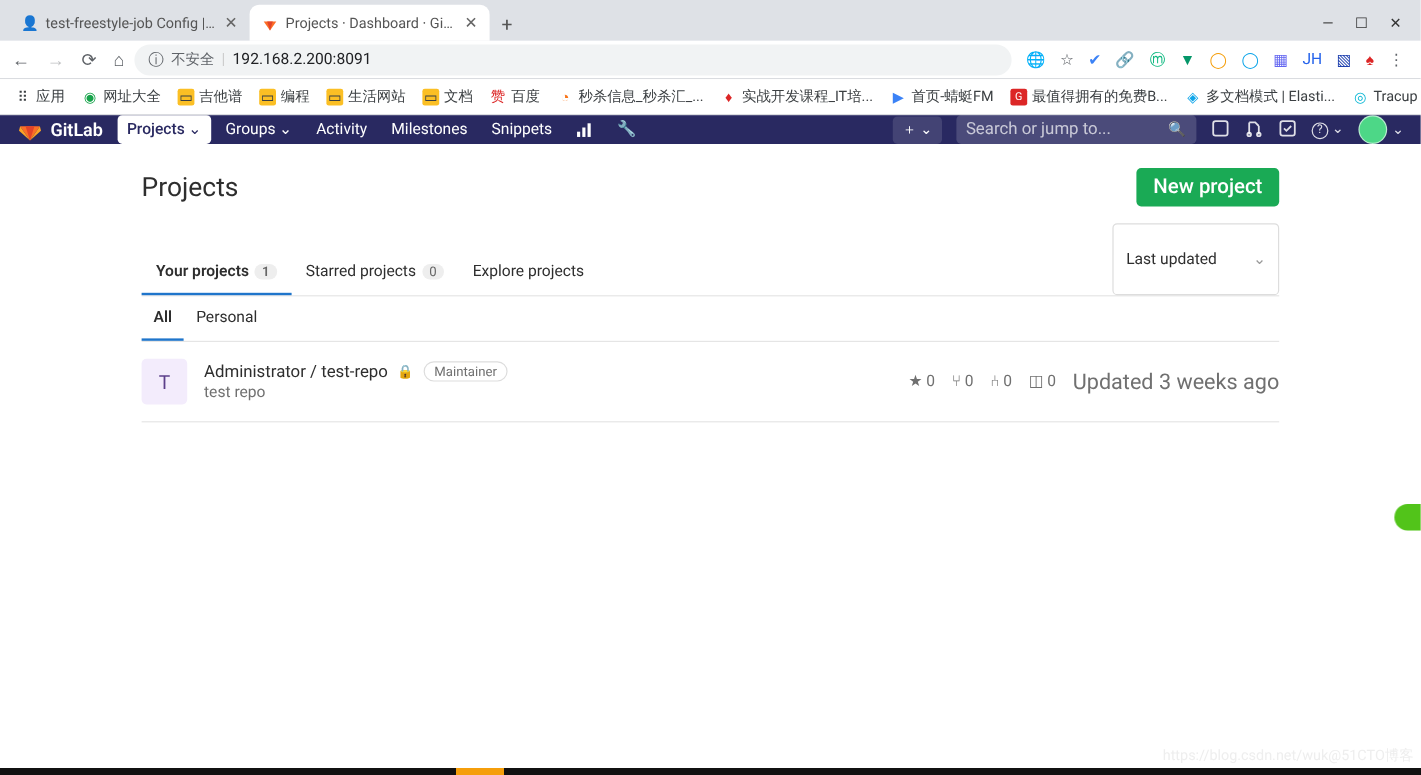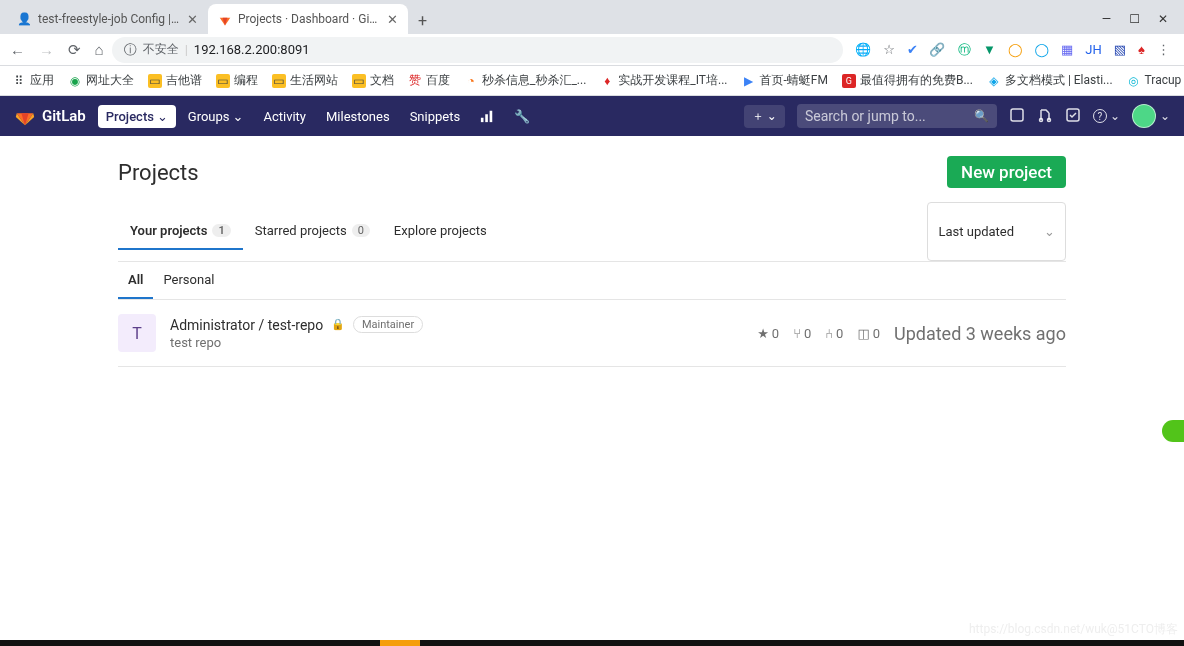--- a/index.html
+++ b/index.html
@@ -22,40 +22,40 @@
     .url-box { flex: 1; display: flex; align-items: center; gap: 6px; background: #f1f3f4; border-radius: 14px; padding: 0 12px; height: 26px; font-size: 13px; color: #202124; }
     .insecure { color: #5f6368; font-size: 12px; }
     .addr-icons { display: flex; gap: 12px; align-items: center; padding: 0 4px; }
     .addr-icons span { cursor: pointer; font-size: 13px; }
     
     .bookmarks { background: #fff; height: 30px; display: flex; align-items: center; gap: 14px; padding: 0 12px; border-bottom: 1px solid #dadce0; font-size: 12px; color: #3c4043; }
     .bm { display: flex; align-items: center; gap: 4px; cursor: pointer; white-space: nowrap; }
     .bm-ico { width: 14px; height: 14px; display: inline-flex; align-items: center; justify-content: center; border-radius: 2px; }
     
     
-    .gl-header { background: #292961; height: 40px; display: flex; align-items: center; padding: 0 14px; gap: 12px; color: #fff; }
+    .gl-header { background: #292961; height: 24px; display: flex; align-items: center; padding: 0 14px; gap: 12px; color: #fff; }
     .gl-logo { display: flex; align-items: center; gap: 6px; font-weight: 600; font-size: 15px; }
     .gl-nav { display: flex; gap: 4px; align-items: center; }
     .gl-nav-item { padding: 4px 8px; border-radius: 4px; font-size: 13px; cursor: pointer; display: flex; align-items: center; gap: 3px; }
     .gl-nav-item.active { background: #fff; color: #292961; font-weight: 500; }
     .gl-right { margin-left: auto; display: flex; align-items: center; gap: 12px; }
     .gl-plus { background: rgba(255,255,255,.12); padding: 3px 8px; border-radius: 4px; cursor: pointer; font-size: 12px; }
     .gl-search { background: rgba(255,255,255,.16); border-radius: 4px; padding: 4px 8px; display: flex; align-items: center; gap: 6px; width: 200px; }
     .gl-search input { background: transparent; border: none; outline: none; color: #fff; font-size: 14px; width: 100%; }
     .gl-search input::placeholder { color: rgba(255,255,255,.7); }
     .gl-ico { cursor: pointer; color: rgba(255,255,255,.85); }
     .gl-avatar { width: 24px; height: 24px; border-radius: 50%; background: #4dd787; border: 1px solid rgba(255,255,255,.6); }
     
     
     .content { max-width: 980px; margin: 20px auto; padding: 0 16px; }
     .page-head { display: flex; align-items: center; justify-content: space-between; margin-bottom: 14px; }
     .page-title { font-size: 22px; font-weight: 400; color: #2e2e2e; }
     .btn-success { background: #1aaa55; color: #fff; border: none; padding: 6px 14px; border-radius: 4px; font-size: 17px; cursor: pointer; font-weight: 500; }
     
-    .tabs-row { display: flex; align-items: center; border-bottom: 1px solid #e5e5e5; gap: 0; }
+    .tabs-row { display: flex; align-items: flex-end; border-bottom: 1px solid #e5e5e5; gap: 0; }
     .main-tab { padding: 10px 12px; font-size: 13px; color: #2e2e2e; cursor: pointer; border-bottom: 2px solid transparent; display: flex; gap: 5px; align-items: center; }
     .main-tab.active { border-bottom-color: #1f75cb; font-weight: 600; }
     .badge { background: #eee; border-radius: 8px; padding: 0 6px; font-size: 11px; color: #666; }
     .tabs-right { margin-left: auto; display: flex; gap: 8px; }
     .filter-input { border: 1px solid #ddd; border-radius: 4px; padding: 5px 10px; font-size: 13px; width: 150px; outline: none; }
     .sort-drop { border: 1px solid #ddd; border-radius: 4px; padding: 21px 10px; font-size: 13px; display: flex; align-items: center; gap: 30px; cursor: pointer; color: #2e2e2e; }
     
     .sub-tabs { display: flex; border-bottom: 1px solid #e5e5e5; }
     .sub-tab { padding: 10px 10px; font-size: 13px; color: #2e2e2e; cursor: pointer; border-bottom: 2px solid transparent; }
     .sub-tab.active { border-bottom-color: #1f75cb; font-weight: 600; }

